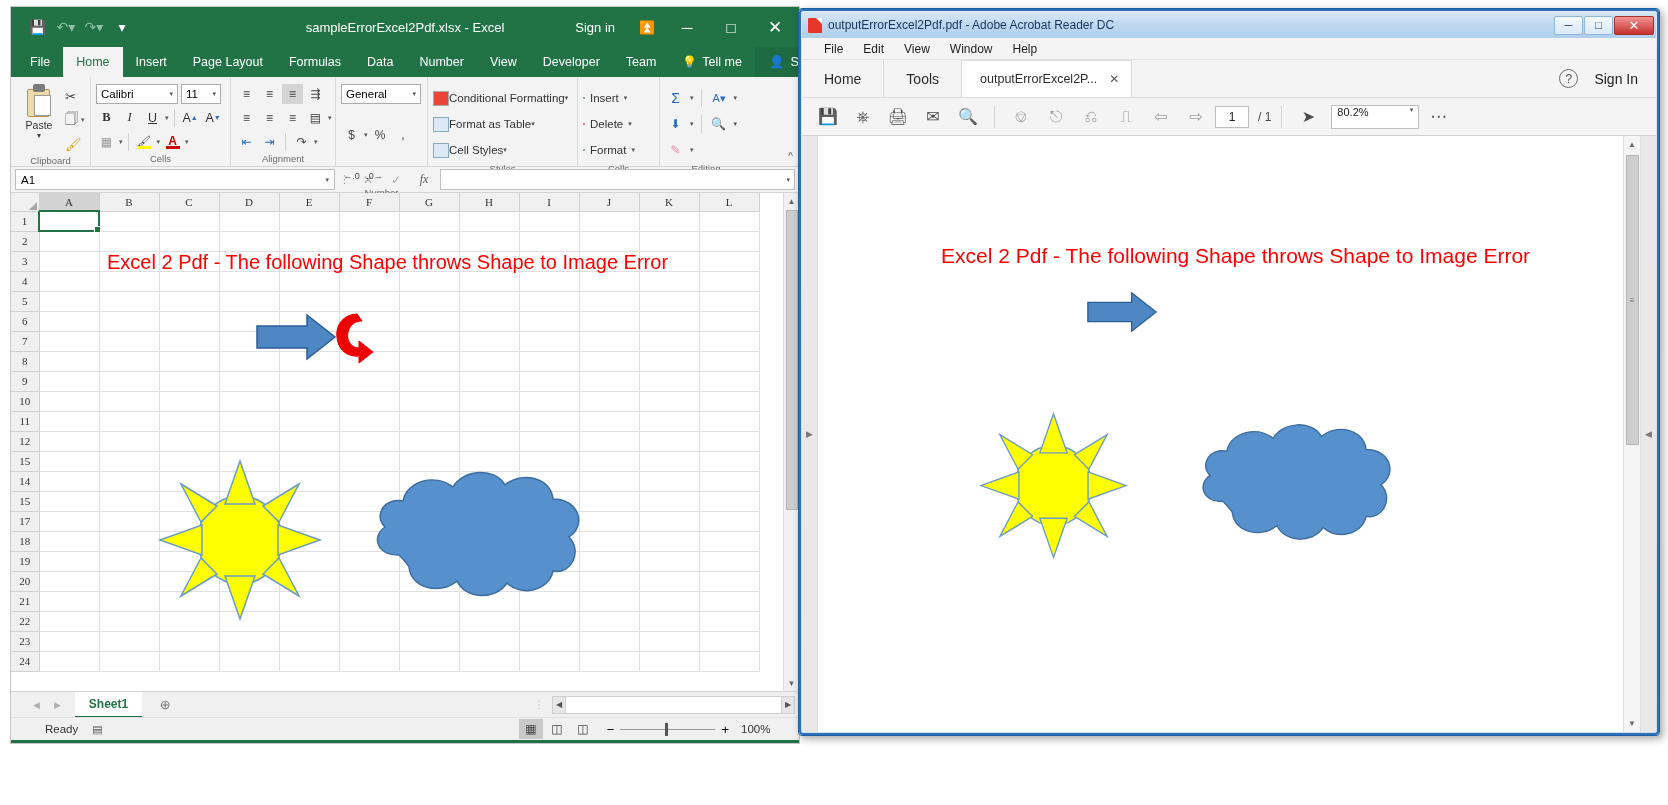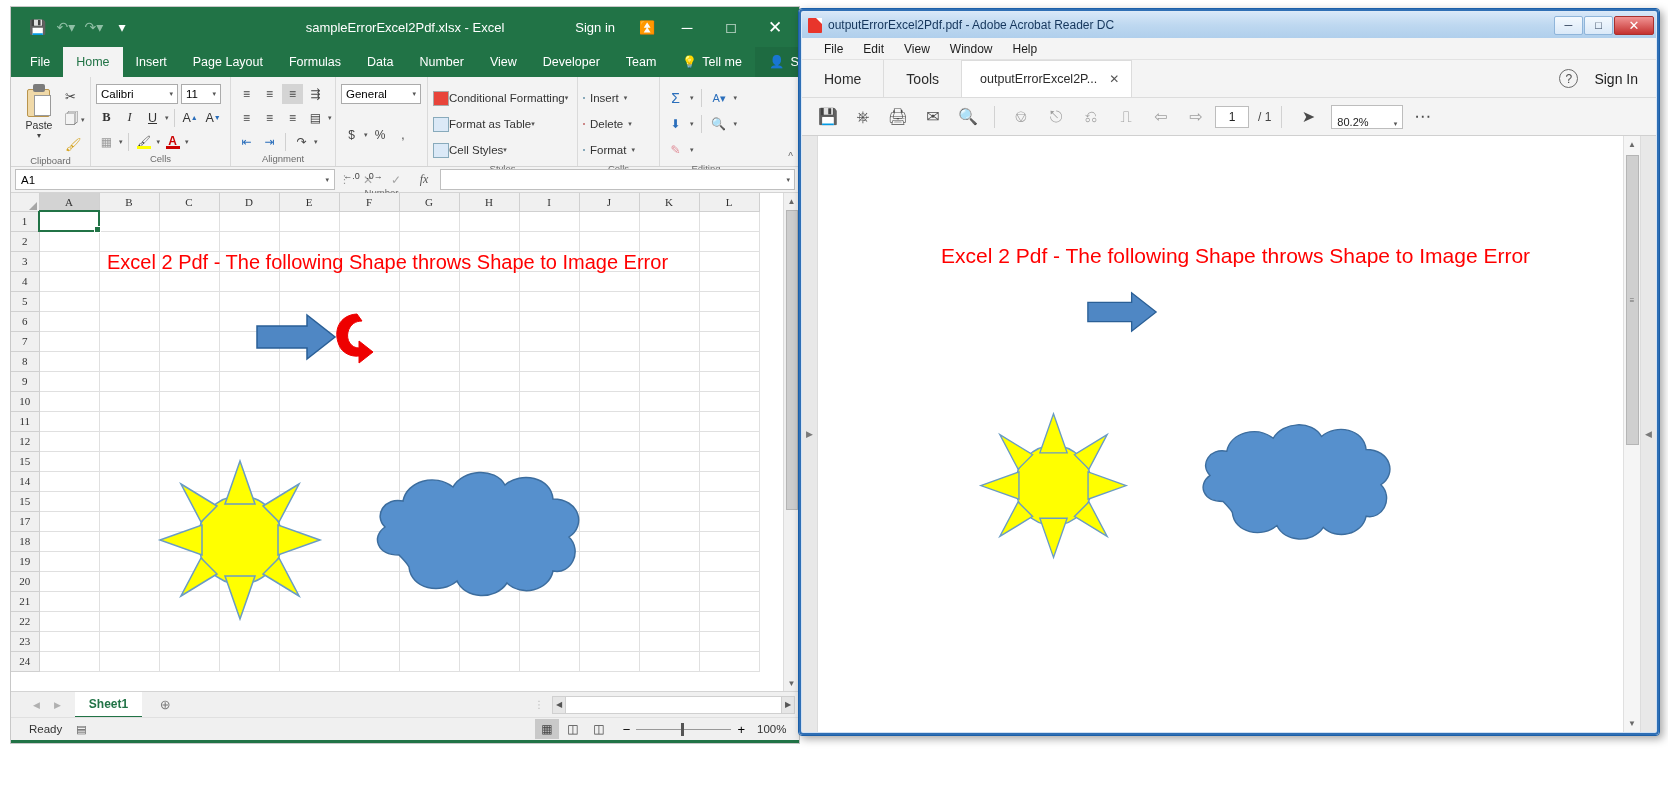--- a/index.html
+++ b/index.html
@@ -222,21 +222,21 @@
     justify-content:center; color:#7a7a7a; font-size:13px;
   }
   .tabsplit { color:#bbb; font-size:10px; margin-left:auto; padding:0 8px; }
   .h-scroll { display:flex; align-items:center; height:18px; }
   .hs-arrow { width:14px; height:18px; background:#e6e6e6; display:flex; align-items:center; justify-content:center; font-size:8px; color:#555; border:1px solid #d0d0d0;}
   .hs-track { width: 215px; height:18px; background:#fff; border:1px solid #d0d0d0; border-left:none; border-right:none;}
 
   
   .xl-status {
     height: 26px; background:#f0f0f0; display:flex; align-items:center;
-    padding: 0 4px; border-top:1px solid #e0e0e0; border-bottom: 3px solid #217346;
+    padding: 0 20px; border-top:1px solid #e0e0e0; border-bottom: 3px solid #217346;
   }
   .ready { font-size:11.5px; color:#333; padding-left: 14px; }
   .rec-ico { margin-left: 14px; font-size:11px; color:#555; }
   .view-btns { margin-left:auto; display:flex; align-items:center; gap:2px; }
   .vbtn { width:24px; height:20px; display:flex; align-items:center; justify-content:center; font-size:12px; color:#444;}
   .vbtn.sel { background:#c9c9c9; }
   .zoomctl { display:flex; align-items:center; gap:6px; padding: 0 10px; }
   .zline { width:95px; height:1px; background:#999; position:relative; }
   .zthumb { position:absolute; left:45px; top:-6px; width:3px; height:13px; background:#555;}
   .zoomval { font-size:11.5px; color:#333; width:38px; text-align:right; padding-right:12px;}
@@ -319,22 +319,22 @@
     font-size: 16px; color:#4a4a4a;
   }
   .tbi.dim { color:#9e9e9e; }
   .tsep { width:1px; height:22px; background:#d2d2d2; margin: 0 7px; }
   .pagebox {
     width: 34px; height:22px; background:#fff; border:1px solid #bdbdbd;
     font-size:12px; display:flex; align-items:center; justify-content:center; color:#222;
   }
   .pagetot { font-size:12px; color:#444; margin-left:6px; }
   .zoombox {
-    width: 72px; height:24px; background:#fff; border:1px solid #bdbdbd;
-    display:flex; align-items:flex-end; justify-content:space-between; padding:0 5px;
+    width: 88px; height:24px; background:#fff; border:1px solid #bdbdbd;
+    display:flex; align-items:flex-start; justify-content:space-between; padding:0 5px;
     font-size:11px; color:#222; margin-left: 4px;
   }
   .ellipsis { font-size: 17px; color:#4a4a4a; letter-spacing:1px; padding: 0 8px; }
 
   .pdf-body { flex:1; display:flex; background:#e8e8e8; position:relative; overflow:hidden; }
   .side-strip {
     width: 16px; background:#e8e8e8; display:flex; align-items:center; justify-content:center;
     border-right:1px solid #dcdcdc;
   }
   .side-strip .hnd { font-size:9px; color:#7a7a7a; }

